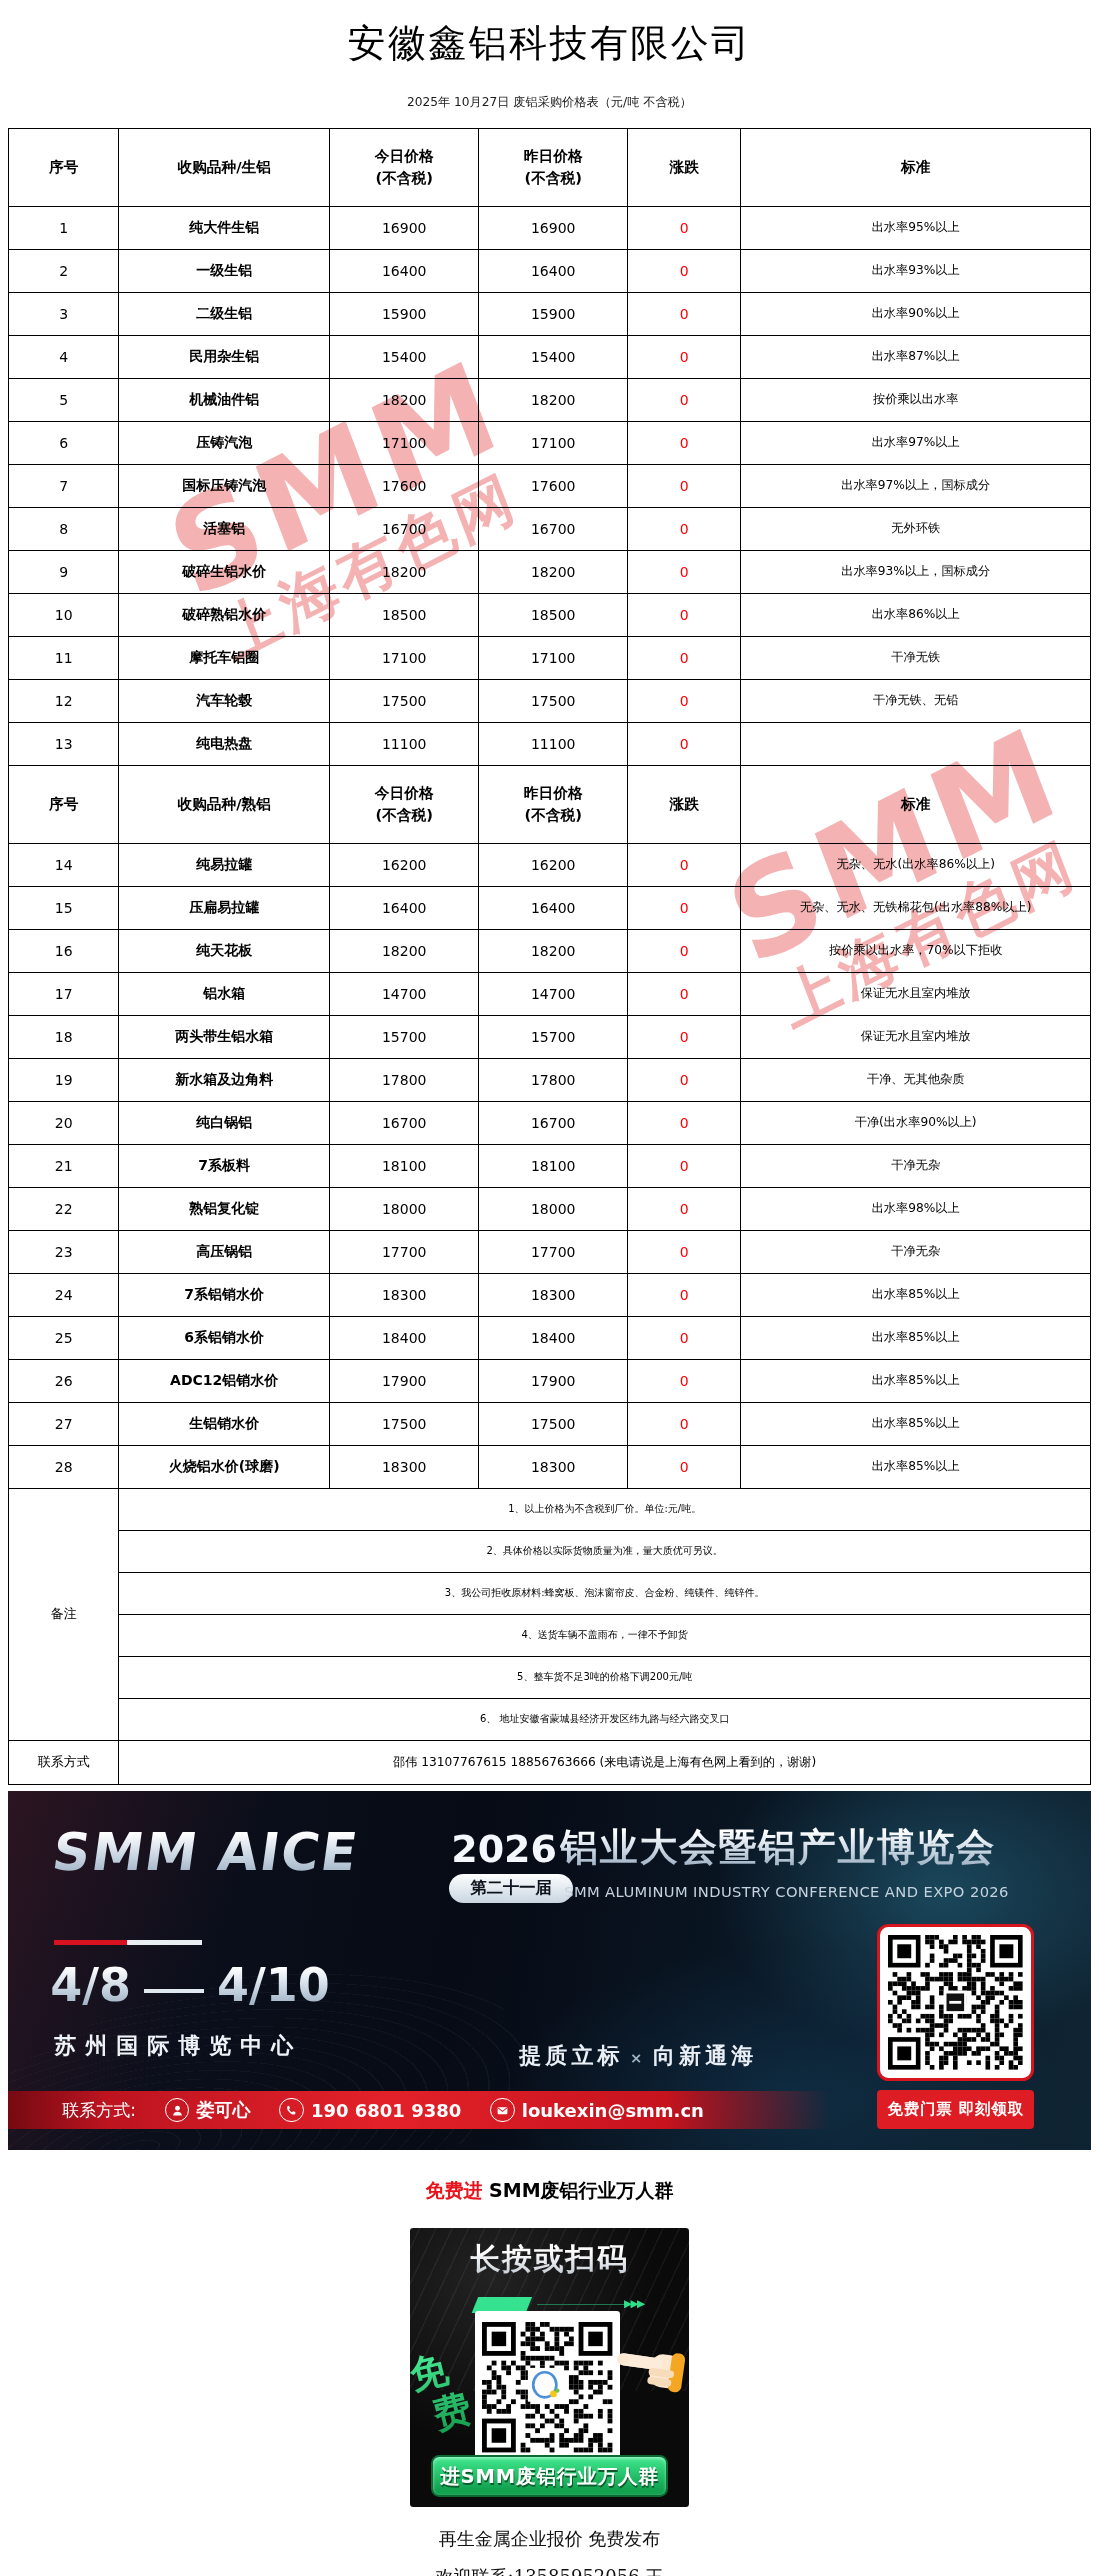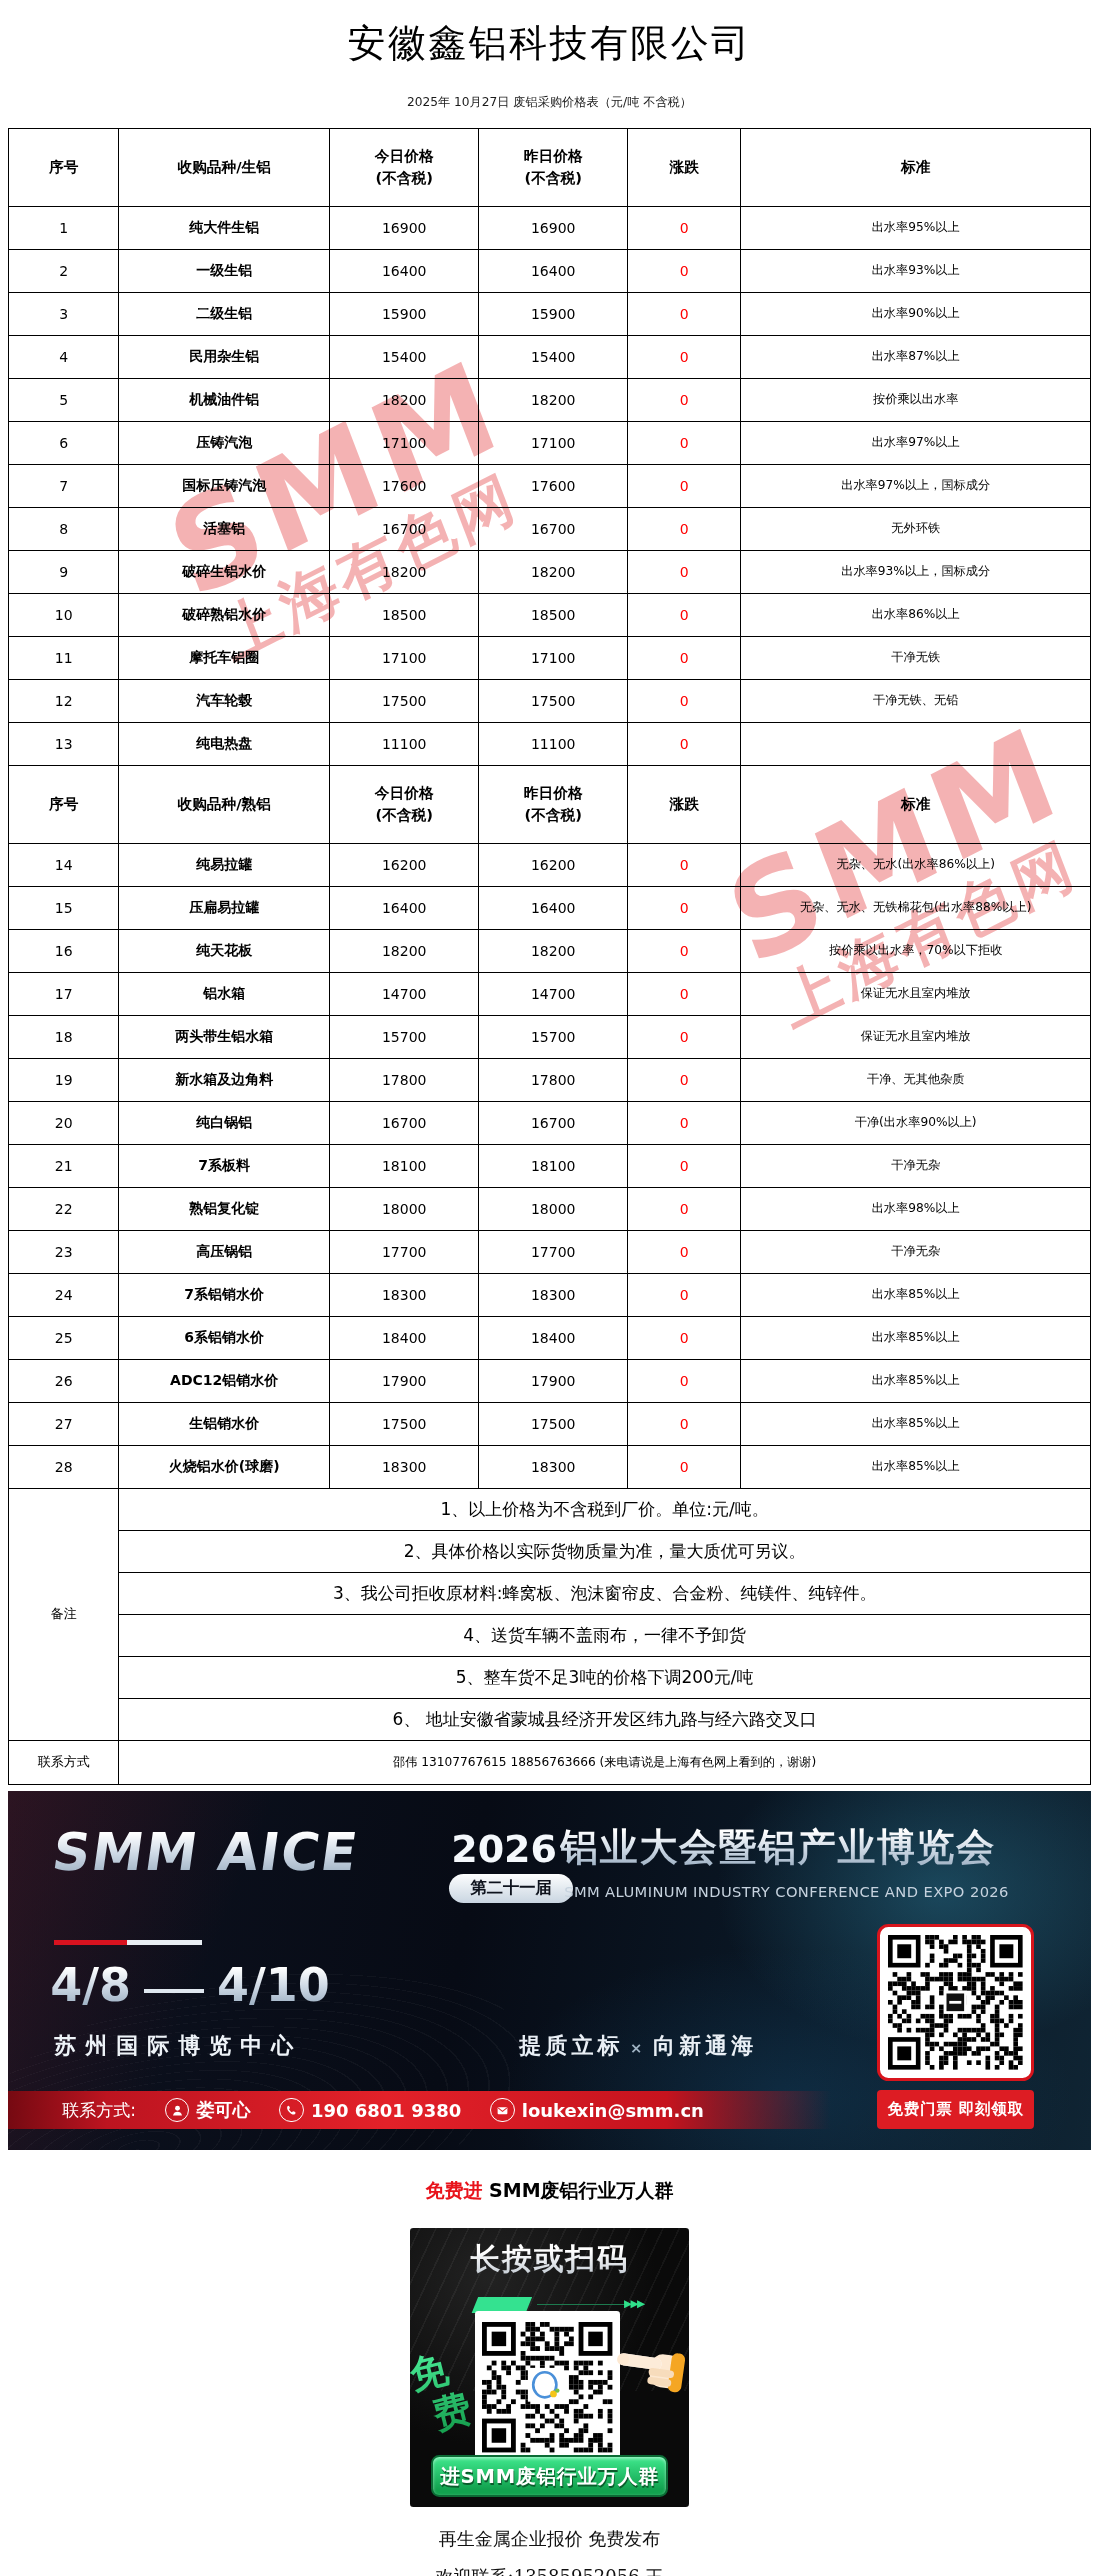--- a/index.html
+++ b/index.html
@@ -18,21 +18,21 @@
   tr.hdr{height:78px;}
   tr.hdr th{font-size:14.7px;font-weight:700;line-height:1.5;}
   tr.prow{height:43px;}
   td.c-seq{font-size:14px;}
   td.c-name{font-size:14px;font-weight:700;}
   td.c-price{font-size:14px;}
   td.c-change{font-size:14px;color:#ff0000;}
   td.c-std{font-size:12.2px;margin-top:35px;}
   tr.remark-row{height:42px;}
   td.lbl{font-size:13px;font-weight:400;}
-  td.remark{font-size:17px;text-align:left;padding-left:8.2px;}
+  td.remark{font-size:10px;text-align:left;padding-left:8.2px;}
   tr.contact-row{height:44px;}
   td.contact-val{font-size:12.2px;text-align:left;padding-left:8.2px;}
 
   
   .wm{position:absolute;z-index:1;pointer-events:none;color:rgba(228,62,66,0.40);font-weight:900;text-align:center;line-height:1.02;transform:rotate(-27deg) skewX(-6deg);}
   .wm .l1{font-size:124px;letter-spacing:6.5px;}
   .wm .l2{font-size:60px;letter-spacing:4.9px;}
   .wm1{left:78px;top:286px;width:522px;}
   .wm2{left:637px;top:653px;width:522px;}
 
@@ -52,21 +52,21 @@
       background:linear-gradient(180deg,#fdfefe,#c9d5e1);display:flex;align-items:center;justify-content:center;
       font-size:16.3px;font-weight:800;color:#0e131d;}
   .b-title-cn{position:absolute;left:552px;top:31px;font-size:38px;font-weight:800;letter-spacing:1.6px;}
   .b-title-en{position:absolute;left:556px;top:92px;font-size:14.7px;color:#c6d2de;letter-spacing:0.4px;}
   .b-divider{position:absolute;left:46px;top:149px;width:149px;height:4.9px;display:flex;}
   .b-divider .red{width:73px;height:4.9px;background:#d8121f;}
   .b-divider .white{width:75px;height:4.9px;background:#e9eef3;}
   .b-dates{position:absolute;left:42px;top:167px;display:flex;align-items:center;font-size:46px;font-weight:900;}
   .b-dates .dash{width:60px;height:4.1px;background:#dfe7ef;margin:11.4px 13px 0 13px;}
   .b-venue{position:absolute;left:46px;top:240px;font-size:22px;font-weight:600;letter-spacing:9px;color:#eef3f8;}
-  .b-slogan{position:absolute;left:511px;top:240px;font-size:22px;font-weight:600;letter-spacing:4.1px;color:#e9eff5;}
+  .b-slogan{position:absolute;left:511px;top:250px;font-size:22px;font-weight:600;letter-spacing:4.1px;color:#e9eff5;}
   .b-slogan .x{font-size:14.7px;color:#9fb2c2;margin:0 6.5px;}
   .b-qr{position:absolute;left:869px;top:133px;width:157px;height:157px;background:#fff;border:3.3px solid #d8141c;border-radius:11.4px;box-sizing:border-box;padding:8.2px;}
   .b-qr svg{width:100%;height:100%;}
   .b-ticket{position:absolute;left:869px;top:299px;width:157px;height:39px;background:#dd1c23;border-radius:4px;
       display:flex;align-items:center;justify-content:center;color:#fff;font-size:15.5px;font-weight:700;letter-spacing:0.8px;}
   .b-ribbon{position:absolute;left:0;top:300px;width:823px;height:38px;display:flex;align-items:center;gap:29px;padding-left:54px;box-sizing:border-box;
       background:linear-gradient(90deg,rgba(122,9,17,0.95) 0%,#bd1420 12%,#e32129 46%,#c6131e 80%,rgba(110,8,16,0) 100%);color:#fff;}
   .b-ribbon .cap{font-size:17px;}
   .rib-item{display:flex;align-items:center;gap:7px;font-size:18px;font-weight:600;}
   .cicon{width:24.5px;height:24.5px;border-radius:50%;border:1.6px solid #fff;display:flex;align-items:center;justify-content:center;box-sizing:border-box;}

